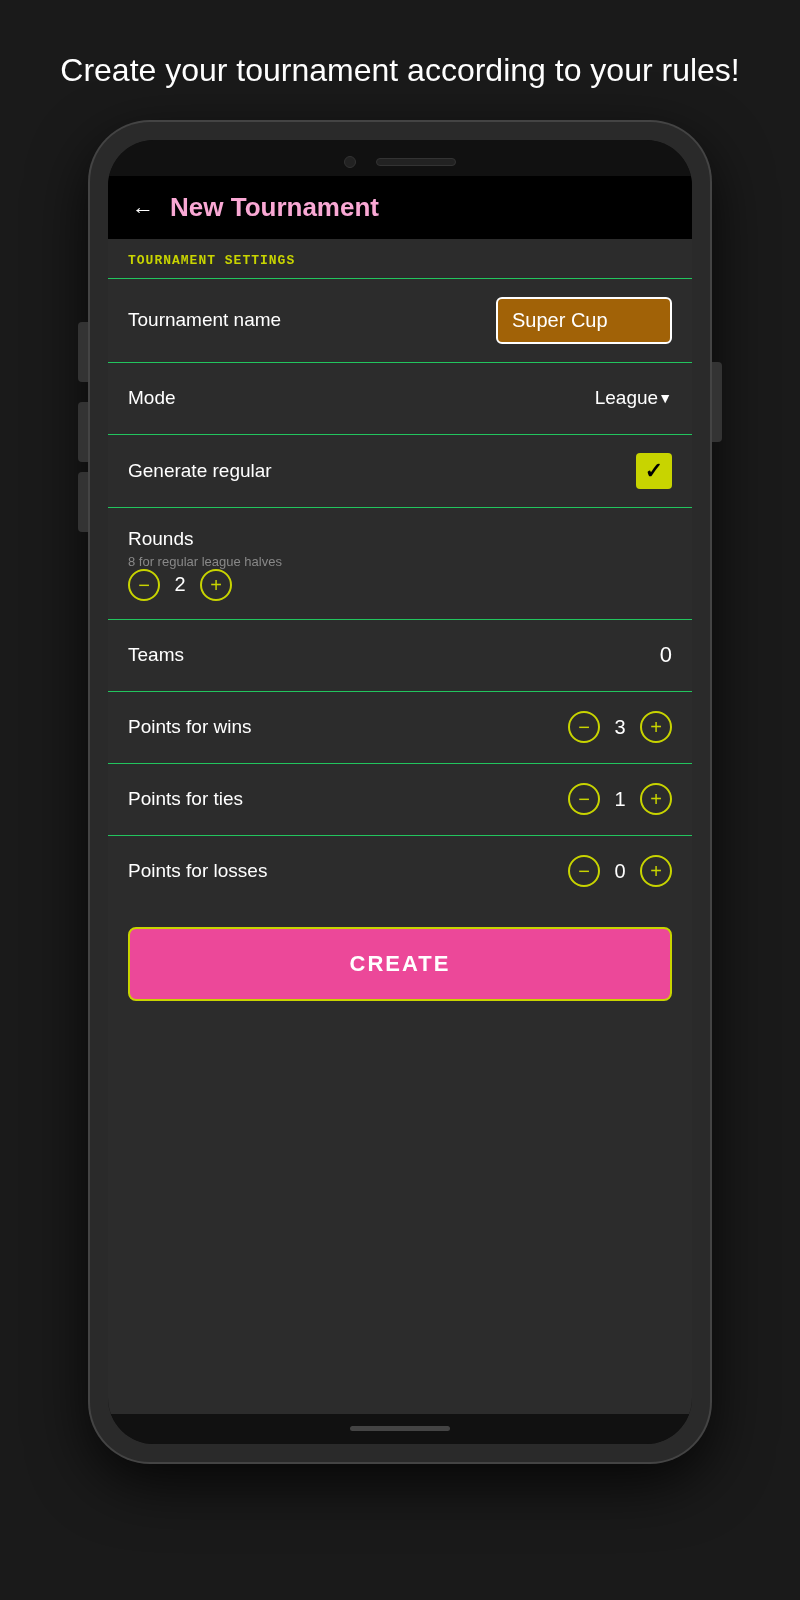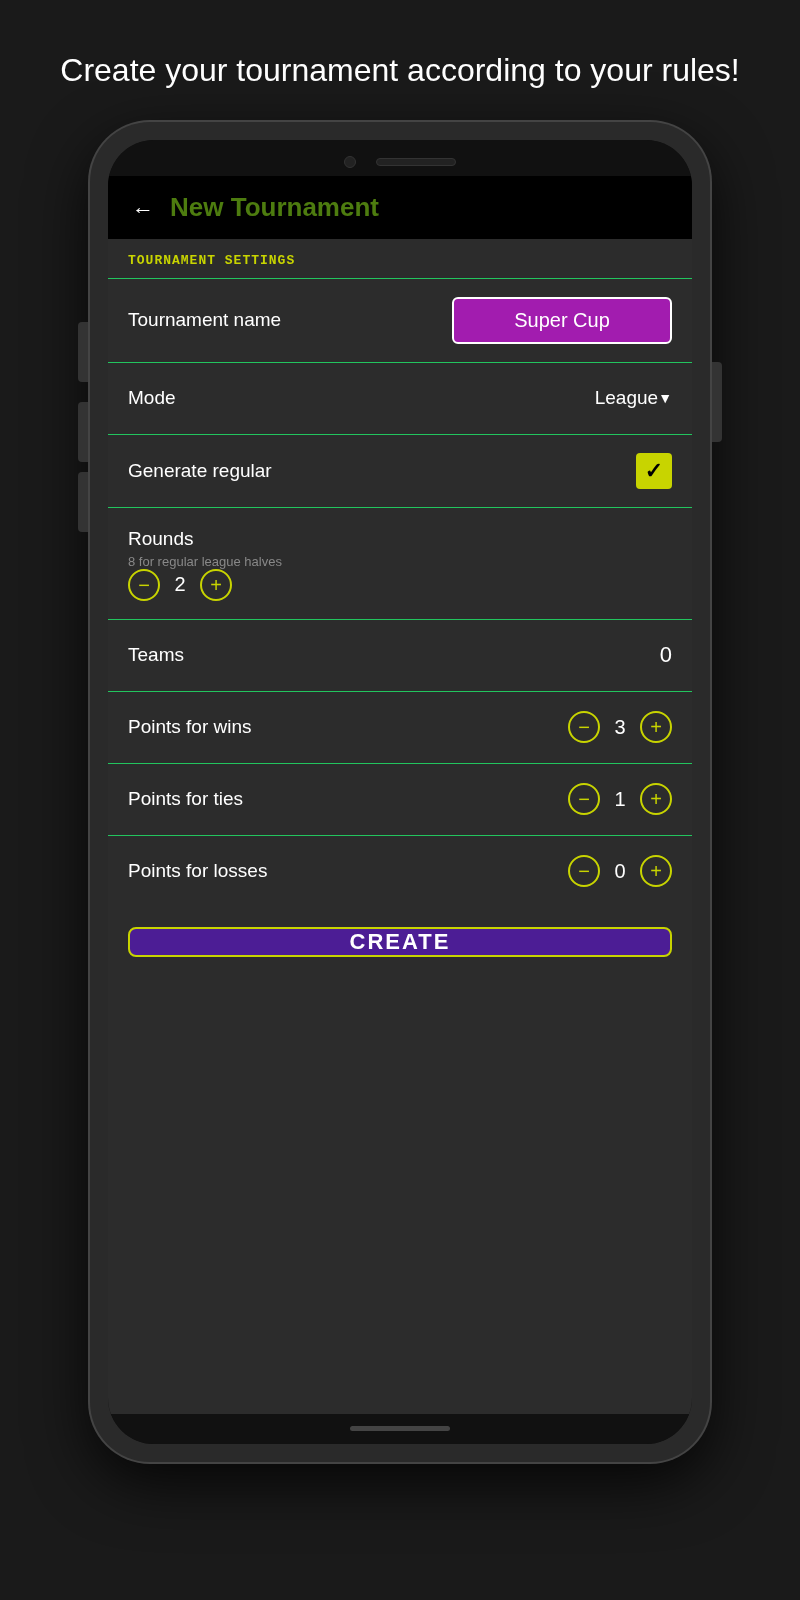--- a/index.html
+++ b/index.html
@@ -102,21 +102,21 @@
       flex-shrink: 0;
     }
 
     .back-arrow {
       color: #ffffff;
       font-size: 22px;
       cursor: pointer;
     }
 
     .app-title {
-      color: #4d7c0f;
+      color: #f9a8d4;
       font-size: 26px;
       font-weight: 600;
     }
 
     .content-scroll {
       flex: 1;
       background: #2c2c2c;
       overflow-y: auto;
       padding-bottom: 20px;
     }
@@ -154,29 +154,28 @@
       font-size: 19px;
     }
 
     .setting-sublabel {
       color: #888;
       font-size: 13px;
       margin-top: 4px;
     }
 
     .name-input {
-      background: #a21caf;
+      background: #a16207;
       border: 2px solid #ffffff;
       border-radius: 6px;
       color: #ffffff;
       font-size: 20px;
       padding: 10px 14px;
-      width: 220px;
+      width: 176px;
       outline: none;
-      text-align: center;
     }
 
     .mode-dropdown {
       display: flex;
       align-items: center;
       color: #ffffff;
       font-size: 19px;
     }
 
     .dropdown-arrow {
@@ -237,21 +236,22 @@
       margin-top: 0;
     }
 
     .create-btn-container {
       padding: 20px;
       background: #2c2c2c;
     }
 
     .create-btn {
       width: 100%;
-      background: #4c1d95;
+      padding: 22px;
+      background: #ec4899;
       border: 2px solid #c8d400;
       border-radius: 8px;
       color: #ffffff;
       font-size: 22px;
       font-weight: 700;
       letter-spacing: 2px;
       cursor: pointer;
       text-align: center;
     }
 

